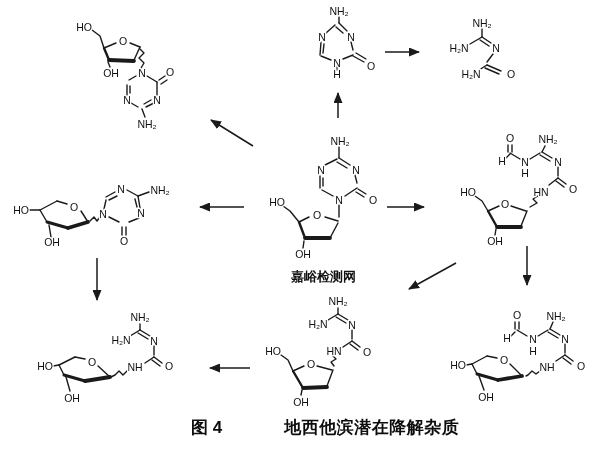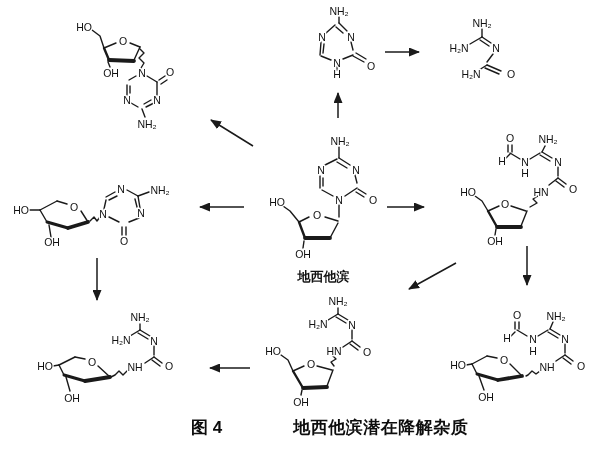--- a/index.html
+++ b/index.html
@@ -7,21 +7,21 @@
           font-family:"Liberation Sans","DejaVu Sans",sans-serif;}
   #scheme{position:absolute;left:0;top:0;}
   .b{stroke:#1a1a1a;stroke-width:1.4;fill:none;stroke-linecap:round;stroke-linejoin:round;}
   .w4{stroke-width:3.8;}
   .w3{stroke-width:3;}
   .w25{stroke-width:2.4;}
   .atom{font-family:"Liberation Sans","DejaVu Sans",sans-serif;font-size:10.5px;fill:#111;
         text-anchor:middle;paint-order:stroke;stroke:#ffffff;stroke-width:2.5px;font-weight:500;}
   .arrow{stroke:#1a1a1a;stroke-width:1.5;fill:none;}
   .caption{position:absolute;left:191px;top:416px;color:#0d0d0d;font-size:17px;font-weight:bold;white-space:nowrap;}
-  .caption .num{margin-right:24px;}
+  .caption .num{margin-right:15px;}
   .caption .txt{letter-spacing:0.5px;margin-left:47px;}
   .compound-label{position:absolute;left:276px;top:268px;width:95px;text-align:center;
                   color:#111;font-size:13px;font-weight:600;}
   .wm{position:absolute;left:441px;top:389px;width:158px;text-align:center;pointer-events:none;}
   .wm-cn{font-size:30px;font-weight:bold;color:#ccc5c2;letter-spacing:1px;line-height:34px;white-space:nowrap;}
   .wm-en{font-size:16px;font-style:italic;font-weight:bold;color:#c9c9c9;letter-spacing:1.5px;line-height:18px;white-space:nowrap;}
 </style>
 </head>
 <body>
 
@@ -291,19 +291,19 @@
     <path class="arrow" marker-end="url(#ah)" d="M338,118 L338,93"></path>
     <path class="arrow" marker-end="url(#ah)" d="M253,146 L211,120"></path>
     <path class="arrow" marker-end="url(#ah)" d="M244,207 L200,207"></path>
     <path class="arrow" marker-end="url(#ah)" d="M387,207 L424,207"></path>
     <path class="arrow" marker-end="url(#ah)" d="M97,258 L97,300"></path>
     <path class="arrow" marker-end="url(#ah)" d="M250,368 L210,368"></path>
     <path class="arrow" marker-end="url(#ah)" d="M456,263 L409,289"></path>
     <path class="arrow" marker-end="url(#ah)" d="M527,246 L527,285"></path>
   </svg>
 
-  <div class="compound-label">地西他滨</div>
+  <div class="compound-label">嘉峪检测网</div>
 
   <div class="caption">
     <span class="num">图 4</span><span class="txt">地西他滨潜在降解杂质</span>
   </div>
 
 </div>
 
 </body></html>

